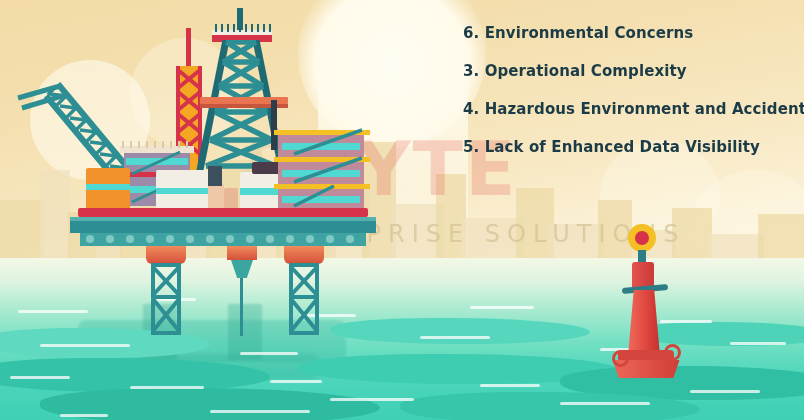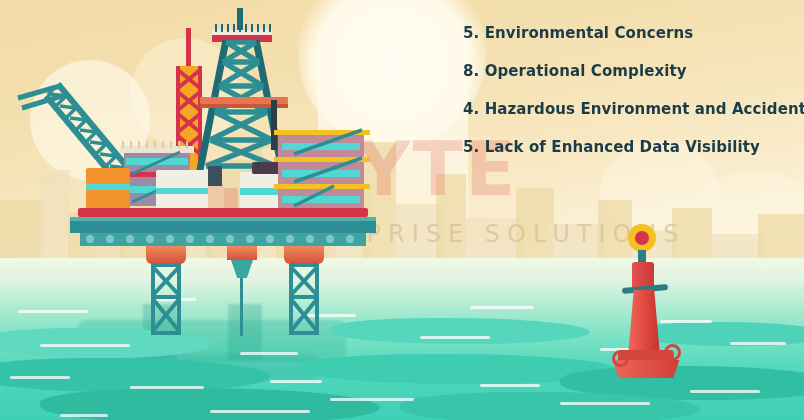--- a/index.html
+++ b/index.html
@@ -380,19 +380,19 @@
     <div class="pc" style="left:32px;top:38px;width:22px;height:26px;background:linear-gradient(90deg,#e6534e,#c93a38);border-radius:3px 3px 0 0;"></div>
     <div class="pc" style="left:22px;top:62px;width:46px;height:6px;background:#2d7d86;border-radius:3px;transform:rotate(-5deg);"></div>
     <div class="pc" style="left:28px;top:66px;width:32px;height:66px;background:linear-gradient(90deg,#ef6a5c 0%,#e0483f 55%,#c2332f 100%);clip-path:polygon(18% 0,82% 0,100% 100%,0% 100%);"></div>
     <div class="pc" style="left:18px;top:126px;width:56px;height:12px;background:#d4453e;border-radius:4px;"></div>
     <div class="pc" style="left:8px;top:136px;width:76px;height:18px;background:linear-gradient(90deg,#ee6a5b,#cf3b35);clip-path:polygon(6% 0,94% 0,86% 100%,14% 100%);border-radius:3px;"></div>
     <div class="pc" style="left:12px;top:126px;width:11px;height:11px;border:3px solid #d4453e;border-radius:50%;background:transparent;"></div>
     <div class="pc" style="left:64px;top:120px;width:11px;height:11px;border:3px solid #d4453e;border-radius:50%;background:transparent;"></div>
   </div>
 
   <div class="list">
-    <div class="list-item">5. Environmental Concerns</div>
-    <div class="list-item">8. Operational Complexity</div>
+    <div class="list-item">6. Environmental Concerns</div>
+    <div class="list-item">3. Operational Complexity</div>
     <div class="list-item">4. Hazardous Environment and Accidents</div>
     <div class="list-item">5. Lack of Enhanced Data Visibility</div>
   </div>
 
 </div>
 
 </body></html>

